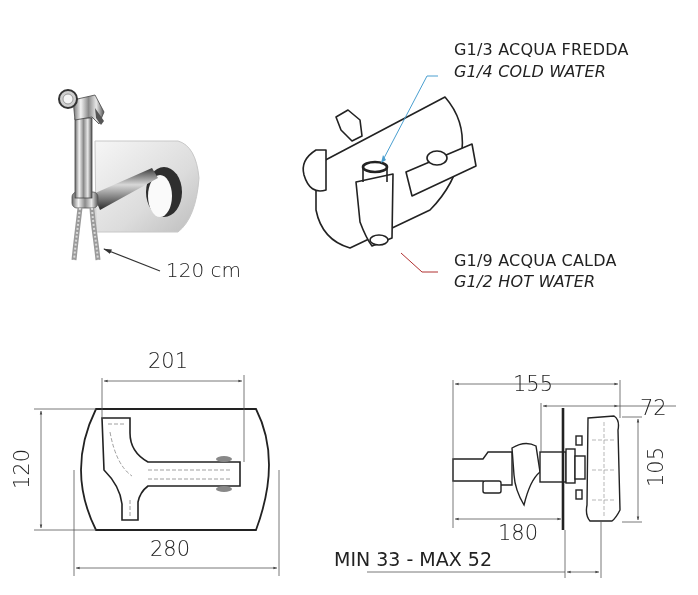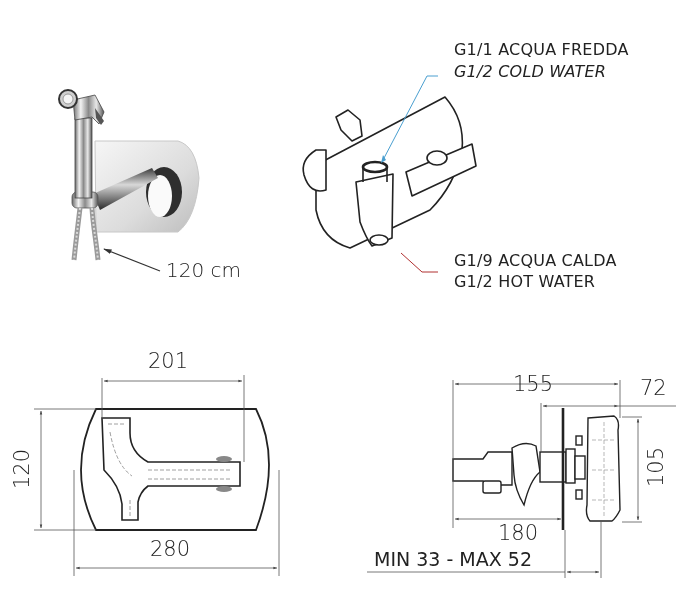--- a/index.html
+++ b/index.html
@@ -136,26 +136,26 @@
     <line x1="455" y1="519" x2="561" y2="519" marker-start="url(#arrS)" marker-end="url(#arrS)"></line>
     <line x1="565" y1="530" x2="565" y2="578"></line>
     <line x1="601" y1="521" x2="601" y2="578"></line>
     <line x1="367" y1="572" x2="565" y2="572"></line>
     <line x1="567" y1="572" x2="599" y2="572" marker-start="url(#arrS)" marker-end="url(#arrS)"></line>
   </g>
 </svg>
 
 <div class="lbl dim" style="left:166px; top:258px; font-size:20px;">120 cm</div>
 
-<div class="lbl callout" style="left:454px; top:41px;">G1/1 ACQUA FREDDA</div>
-<div class="lbl callout it" style="left:454px; top:63px; font-style:italic;">G1/2 COLD WATER</div>
+<div class="lbl callout" style="left:454px; top:41px;">G1/3 ACQUA FREDDA</div>
+<div class="lbl callout it" style="left:454px; top:63px; font-style:italic;">G1/4 COLD WATER</div>
 <div class="lbl callout" style="left:454px; top:252px;">G1/9 ACQUA CALDA</div>
-<div class="lbl callout" style="left:454px; top:273px; ">G1/2 HOT WATER</div>
+<div class="lbl callout" style="left:454px; top:273px; font-style:italic;">G1/2 HOT WATER</div>
 
 <div class="lbl dim" style="left:148px; top:349px;">201</div>
 <div class="lbl dim vert" style="left:2px; top:457px;">120</div>
 <div class="lbl dim" style="left:150px; top:537px;">280</div>
 
 <div class="lbl dim" style="left:513px; top:352px;margin-top:20px;">155</div>
-<div class="lbl dim" style="left:640px; top:376px;">72</div>
+<div class="lbl dim" style="left:640px; top:396px;">72</div>
 <div class="lbl dim vert" style="left:636px; top:455px;">105</div>
 <div class="lbl dim" style="left:498px; top:521px;">180</div>
-<div class="lbl" style="left:334px; top:548px; font-size:19px; color:#222;margin-left:40px;">MIN 33 - MAX 52</div>
+<div class="lbl" style="left:334px; top:548px; font-size:19px; color:#222;">MIN 33 - MAX 52</div>
 
 </body></html>

